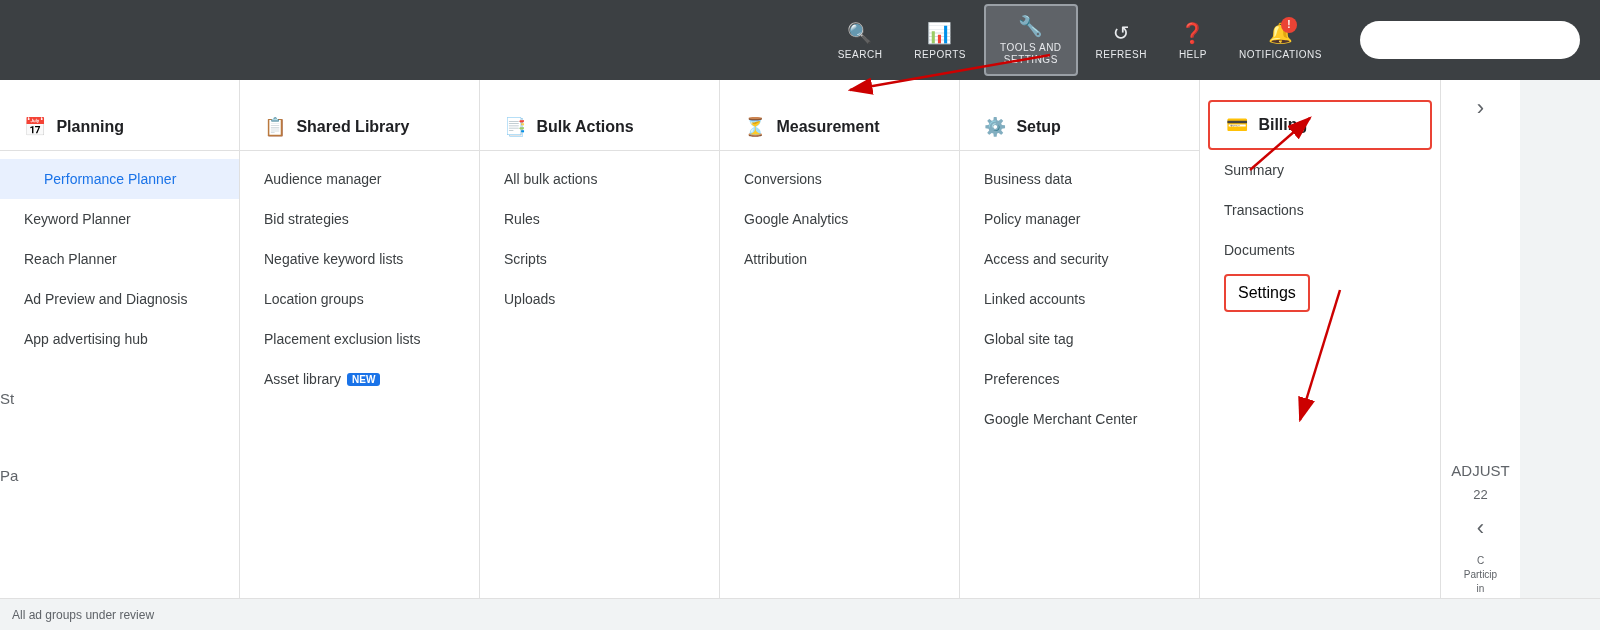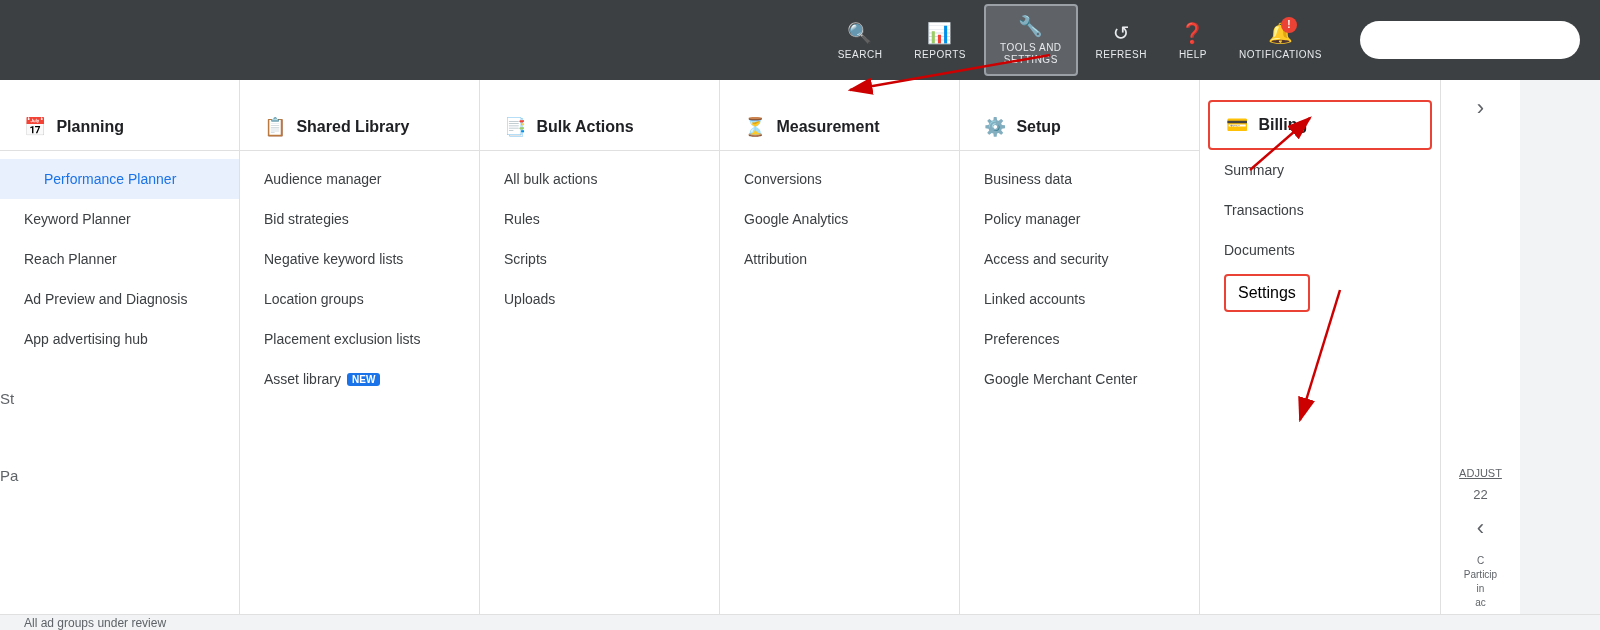--- a/index.html
+++ b/index.html
@@ -128,26 +128,26 @@
       margin-left: 6px;
       font-weight: 600;
     }
 
     
     .status-bar {
       position: absolute;
       bottom: 0;
       left: 0;
       right: 0;
-      height: 16px;
+      height: 32px;
       background: #f1f3f4;
       border-top: 1px solid #e0e0e0;
       display: flex;
       align-items: center;
-      padding: 0 24px;
+      padding: 0 12px;
       font-size: 12px;
       color: #5f6368;
     }
 
     .sidebar-btn {
       width: 50px;
       height: 36px;
       display: flex;
       align-items: center;
       justify-content: center;
@@ -258,41 +258,42 @@
 
   <div class="menu-section">
     <div class="menu-header">
       <span class="menu-header-icon">⚙️</span>
       <span>Setup</span>
     </div>
     <a class="menu-item">Business data</a>
     <a class="menu-item">Policy manager</a>
     <a class="menu-item">Access and security</a>
     <a class="menu-item">Linked accounts</a>
+    <a class="menu-item">Global site tag</a>
     <a class="menu-item">Preferences</a>
     <a class="menu-item">Google Merchant Center</a>
   </div>
 
   <div class="menu-section" style="border-right: none;">
     <div class="menu-header billing-header">
       <span class="menu-header-icon">💳</span>
       <span>Billing</span>
     </div>
     <a class="menu-item">Summary</a>
     <a class="menu-item">Transactions</a>
     <a class="menu-item">Documents</a>
     <div class="settings-box">
       <span>Settings</span>
     </div>
   </div>
 
   <div style="width:80px; display:flex; flex-direction:column; align-items:center; border-left:1px solid #e0e0e0; padding:10px 0; justify-content:space-between; min-height:540px;">
     <button class="sidebar-btn" style="font-size:22px; color:#5f6368;">›</button>
     <div style="display:flex;flex-direction:column;align-items:center;gap:8px;">
-      <span style="font-size:11px;color:#5f6368;text-decoration:underline;">ADJUST</span>
+      <span style="font-size:15px;color:#5f6368;">ADJUST</span>
       <span style="font-size:13px;color:#5f6368;">22</span>
       <button class="sidebar-btn" style="font-size:22px; color:#5f6368;">‹</button>
       <div style="font-size:10px;color:#5f6368;text-align:center;line-height:1.4;">C<br>Particip<br>in<br>ac</div>
     </div>
   </div>
 </div>
 
 <div class="status-bar">
   <span>All ad groups under review</span>
 </div>

